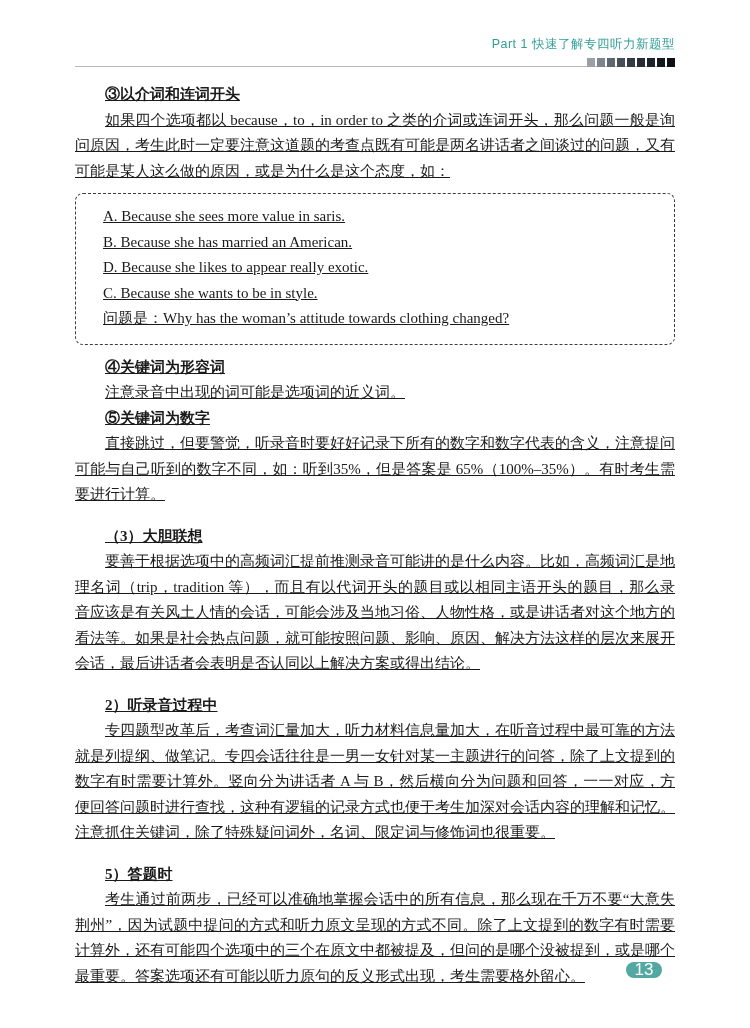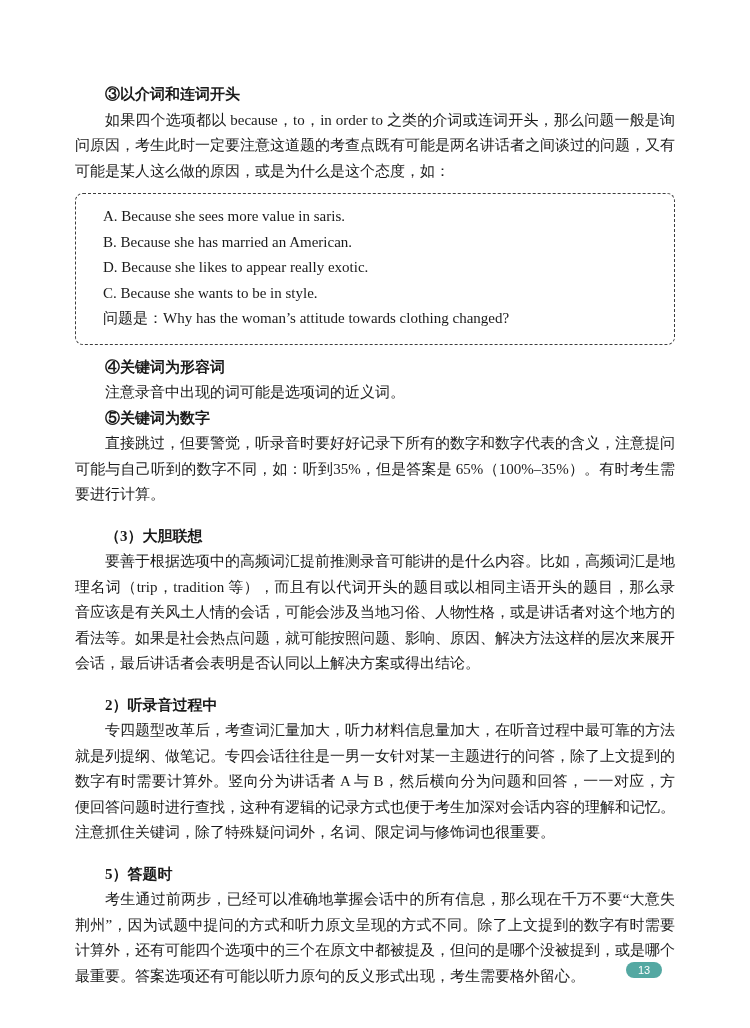--- a/index.html
+++ b/index.html
@@ -56,20 +56,21 @@
 
   
   .content {
     position: absolute;
     top: 82px;
     left: 75px;
     width: 600px;
     font-size: 15px;
     line-height: 25.5px;
     text-align: justify;
+    text-decoration: underline;
   }
   .para { text-indent: 2em; }
   .subheading {
     font-weight: bold;
     text-indent: 2em;
   }
   .section-heading {
     font-weight: bold;
     text-indent: 2em;
     margin-top: 16px;
@@ -88,31 +89,48 @@
   .page-number-badge {
     position: absolute;
     right: 88px;
     bottom: 50px;
     min-width: 36px;
     height: 16px;
     border-radius: 8px;
     background: #54a8a2;
     color: #ffffff;
     font-family: "Liberation Sans", "DejaVu Sans", sans-serif;
-    font-size: 11px;
+    font-size: 17px;
     line-height: 16px;
     text-align: center;
     padding: 0 8px;
   }
 </style>
 </head>
 <body>
 
 <div class="page">
 
+  <div class="page-header">
+    <div class="header-title">Part 1 快速了解专四听力新题型</div>
+    <div class="header-rule-row">
+      <div class="header-rule"></div>
+      <div class="header-squares">
+        <span class="sq1"></span>
+          <span class="sq2"></span>
+          <span class="sq3"></span>
+        <span class="sq4"></span>
+          <span class="sq5"></span>
+          <span class="sq6"></span>
+        <span class="sq7"></span>
+          <span class="sq8"></span>
+          <span class="sq9"></span>
+      </div>
+    </div>
+  </div>
 
   <div class="content">
 
     <div class="subheading">③以介词和连词开头</div>
 
     <div class="para">如果四个选项都以 because，to，in order to 之类的介词或连词开头，那么问题一般是询问原因，考生此时一定要注意这道题的考查点既有可能是两名讲话者之间谈过的问题，又有可能是某人这么做的原因，或是为什么是这个态度，如：</div>
 
     <div class="options-box">
       <div class="option-line">A. Because she sees more value in saris.</div>
       <div class="option-line">B. Because she has married an American.</div>

